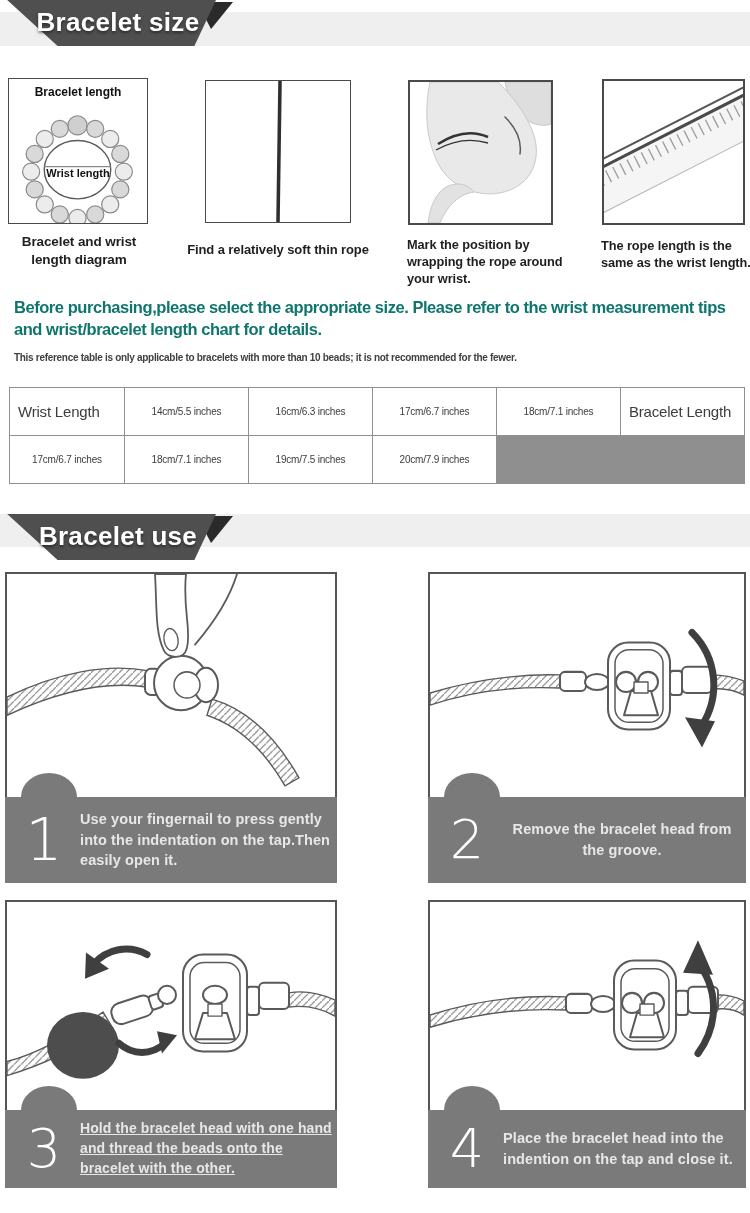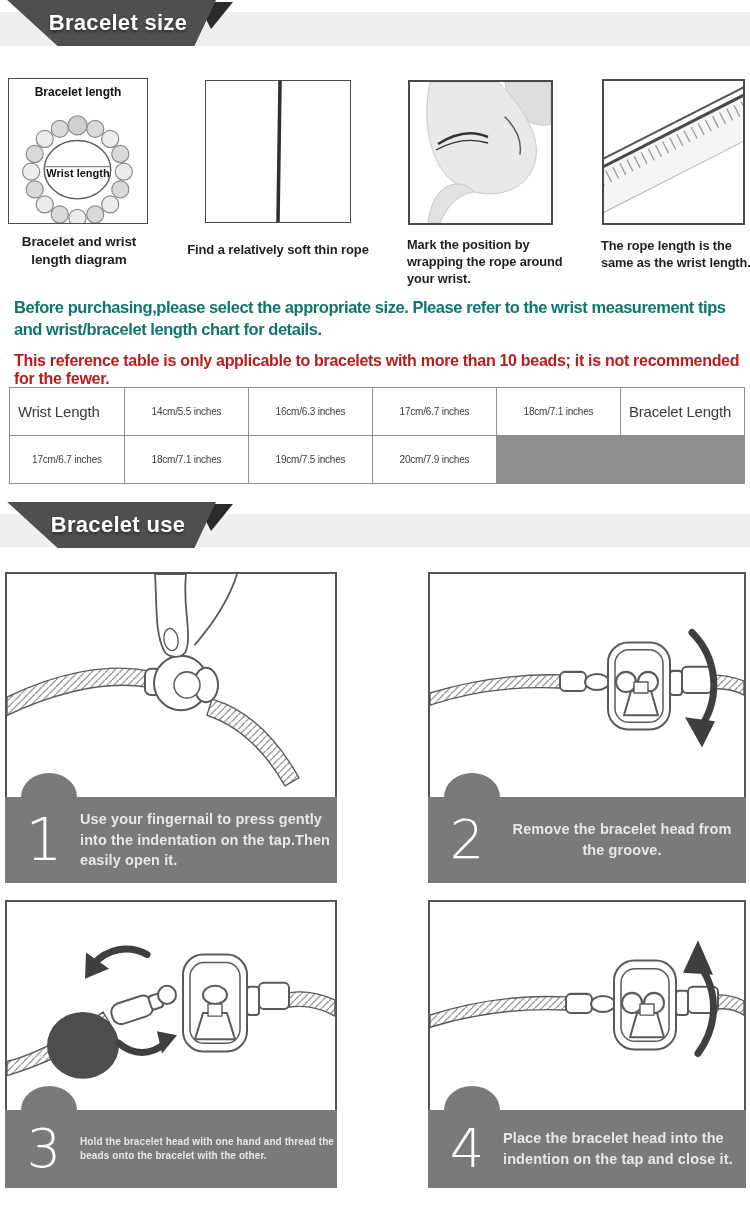--- a/index.html
+++ b/index.html
@@ -8,35 +8,35 @@
   .page { position:relative; width:750px; height:1213px; background:#fff; overflow:hidden; }
 
   
   .strip { position:absolute; left:0; width:750px; background:#efefef; }
   .banner { position:absolute; left:0; width:240px; height:46px; }
   .banner .fold { position:absolute; left:197px; top:2px; width:36px; height:27px; background:#2a2a2a;
                   clip-path:polygon(0 0,100% 0,39% 100%); }
   .banner .ribbon { position:absolute; inset:0; background:#4f4f4f;
                   clip-path:polygon(3% 0,90% 0,81% 100%,24% 100%); }
   .banner .blabel { position:absolute; left:36px; top:0; width:164px; height:45px; line-height:45px;
-                  text-align:center; color:#fff; font-size:22px; font-weight:bold; letter-spacing:.3px;
+                  text-align:center; color:#fff; font-size:26px; font-weight:bold; letter-spacing:.3px;
                   text-shadow:0 2px 3px rgba(0,0,0,.45); }
 
   
   .figbox { position:absolute; background:#fff; }
   .b1 { border:1.5px solid #4a4a4a; }
   .b2 { border:2px solid #4a4a4a; }
   .figcap { position:absolute; font-size:13px; font-weight:bold; color:#1f1f1f; line-height:1.32; letter-spacing:-.1px; }
   .inlbl { position:absolute; font-weight:bold; color:#111; white-space:nowrap; }
 
   
   .intro { position:absolute; left:14px; top:296px; width:726px; font-size:16.5px; font-weight:bold;
            color:#0f766e; line-height:1.34; letter-spacing:-.45px; }
-  .rednote { position:absolute; left:14px; top:352px; width:734px; font-size:16px; font-weight:bold;
-           color:#b91c1c; letter-spacing:-.3px; }
+  .rednote { position:absolute; left:14px; top:352px; width:734px; font-size:10px; font-weight:bold;
+           color:#404040; letter-spacing:-.3px; }
 
   
   .size-table { position:absolute; left:9px; top:387px; width:736px; height:97px; display:grid;
            grid-template-columns:114px repeat(5,1fr); grid-template-rows:1fr 1fr;
            background:#8f8f8f; gap:1px; border:1px solid #8f8f8f; }
   .size-table .cell { background:#fff; display:flex; align-items:center; justify-content:center;
            font-size:10px; color:#3d3d3d; letter-spacing:-.2px; }
   .size-table .rowhead { justify-content:flex-start; padding-left:8px; font-size:15px; }
 
   
@@ -146,21 +146,21 @@
     <div class="cell">17cm/6.7 inches</div>
     <div class="cell">18cm/7.1 inches</div>
     <div class="cell rowhead">Bracelet Length</div>
     <div class="cell">17cm/6.7 inches</div>
     <div class="cell">18cm/7.1 inches</div>
     <div class="cell">19cm/7.5 inches</div>
     <div class="cell">20cm/7.9 inches</div>
   </div>
 
   <div class="strip" style="top:514px;height:33px;"></div>
-  <div class="banner" style="top:502px;padding-left:6px;">
+  <div class="banner" style="top:514px;padding-left:6px;">
     <div class="fold"></div>
     <div class="ribbon"></div>
     <span class="blabel">Bracelet use</span>
   </div>
 
   <div class="panel" style="left:5px;top:572px;width:332px;height:311px;">
     <div class="art" style="height:225px;">
       <svg viewBox="0 0 328 221" preserveAspectRatio="none">
         <path class="rope" d="M0 122 C50 98 100 88 142 96 L140 112 C100 106 52 116 0 140 Z"></path>
         <path class="rope" d="M205 124 C240 134 268 160 292 202 L278 210 C256 172 230 150 200 140 Z"></path>
@@ -226,21 +226,21 @@
         <ellipse class="wh" cx="208" cy="92" rx="12" ry="9" stroke-width="2"></ellipse>
         <path class="wh" d="M196 110 L220 110 L228 136 L188 136 Z" stroke-width="2"></path>
         <rect class="wh" x="201" y="101" width="14" height="12" stroke-width="1.4"></rect>
         <rect class="wh" x="240" y="84" width="12" height="28" rx="3" stroke-width="2"></rect>
         <rect class="wh" x="252" y="80" width="30" height="26" rx="5" stroke-width="2"></rect>
       </svg>
     </div>
     <div class="band" style="height:78px;">
       <div class="bump"></div>
       <span class="num">3</span>
-      <span class="cap" style="width:258px;font-size:10px;">Hold the bracelet head with one hand and thread the beads onto the bracelet with the other.</span>
+      <span class="cap" style="width:258px;font-size:14px;text-decoration:underline;">Hold the bracelet head with one hand and thread the beads onto the bracelet with the other.</span>
     </div>
   </div>
 
   <div class="panel" style="left:428px;top:900px;width:318px;height:288px;">
     <div class="art" style="height:210px;">
       <svg viewBox="0 0 314 206" preserveAspectRatio="none">
         <path class="rope" d="M0 112 C44 98 92 92 136 94 L136 107 C92 105 46 110 0 124 Z"></path>
         <path class="rope" d="M288 92 C298 92 308 95 314 98 L314 112 C306 107 296 105 288 106 Z"></path>
         <rect class="wh" x="136" y="91" width="26" height="19" rx="5" stroke-width="2"></rect>
         <ellipse class="wh" cx="173" cy="101" rx="12" ry="8" stroke-width="2"></ellipse>

